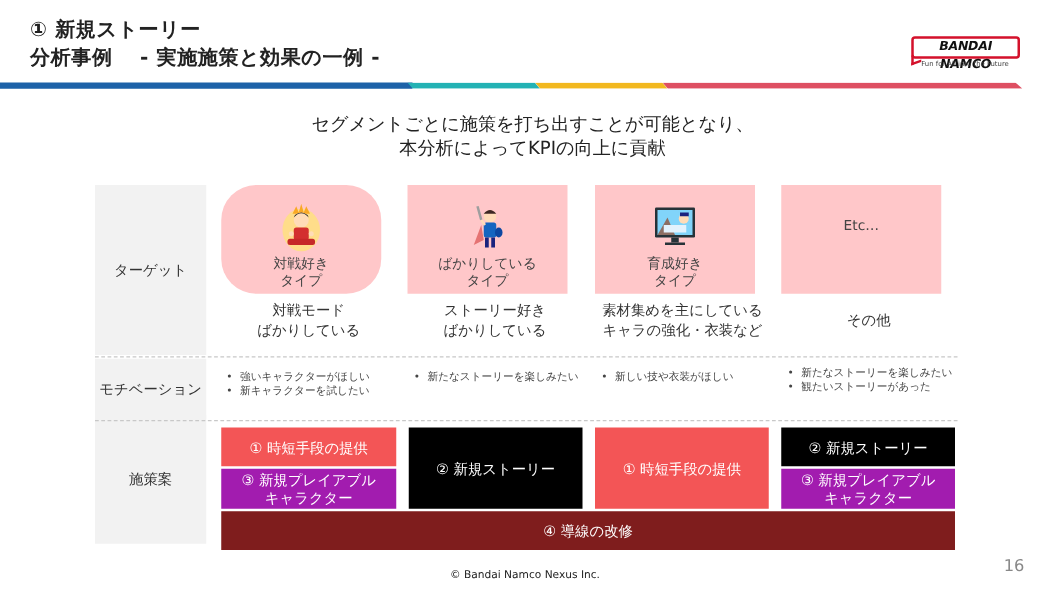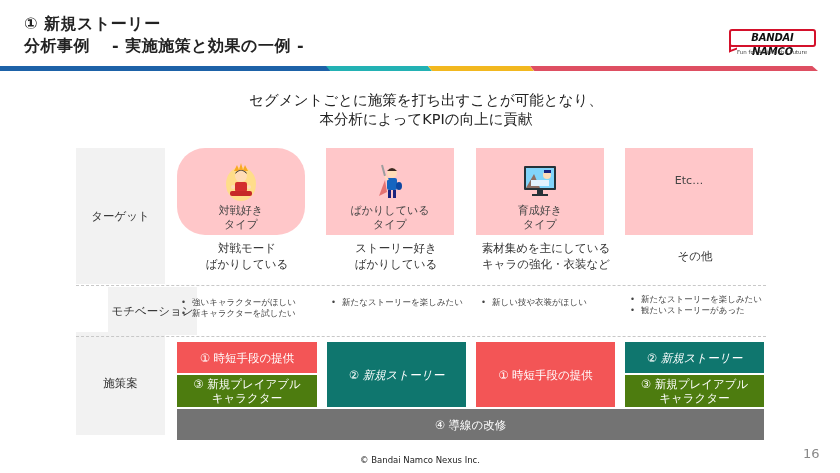--- a/index.html
+++ b/index.html
@@ -15,42 +15,42 @@
   .logo::after { content: ""; position: absolute; left: -2px; bottom: -6px; width: 6px; height: 6px; border-left: 2px solid #d4112b; border-bottom: 2px solid #d4112b; transform: skewY(-20deg); }
   .tagline { position: absolute; left: 737px; top: 49px; font-size: 5.5px; color: #444; }
 
   .bar { position: absolute; top: 66px; height: 5px; }
 
   .headline { position: absolute; left: 0; width: 840px; top: 91px; text-align: center; font-size: 14.5px; line-height: 19px; color: #222; padding-left: 12px; }
 
   .rowlabel { position: absolute; left: 76px; width: 89px; background: #f2f2f2; display: flex; align-items: center; justify-content: center;
               font-size: 11.5px; color: #333; }
   .rl-target { top: 148px; height: 136px; }
-  .rl-motive { top: 287px; height: 48px; margin-left: 32px; }
+  .rl-motive { top: 287px; height: 48px; }
   .rl-plan { top: 332px; height: 103px; }
 
   .divider { position: absolute; left: 76px; width: 690px; border-top: 1px dashed #c8c8c8; }
 
   .tcard { position: absolute; top: 148px; height: 87px; width: 128px; background: #ffc7c9; display: flex; flex-direction: column; align-items: center; justify-content: flex-end;
            padding-bottom: 3px; font-size: 11px; color: #444; text-align: center; line-height: 14px; }
   .tcard .icon { width: 34px; height: 40px; margin-bottom: 2px; }
   .tcard.etc { justify-content: flex-start; padding-top: 26px; }
 
   .tdesc { position: absolute; top: 240px; width: 140px; text-align: center; font-size: 11.5px; line-height: 16px; color: #333; }
 
   .motive { position: absolute; top: 292px; width: 150px; font-size: 8.5px; line-height: 11px; color: #444; }
   .motive ul { list-style: none; }
   .motive li { position: relative; padding-left: 14px; }
   .motive li::before { content: "•"; position: absolute; left: 3px; top: 0; }
 
   .plan { position: absolute; color: #fff; font-size: 11.5px; display: flex; align-items: center; justify-content: center; text-align: center; line-height: 14px; }
   .red { background: #f35556; }
-  .green { background: #0f766e; font-style: italic; }
-  .blue { background: #4d7c0f; }
-  .purple { background: #737373; }
+  .green { background: #000000; }
+  .blue { background: #a21caf; }
+  .purple { background: #7f1d1d; }
 
   .footer { position: absolute; left: 0; width: 840px; top: 455px; text-align: center; font-size: 8.5px; color: #222; }
   .pageno { position: absolute; left: 803px; top: 446px; font-size: 13px; color: #888; }
 </style>
 </head>
 <body>
 
 <div class="title1">① 新規ストーリー</div>
 <div class="title2">
   <span>分析事例</span><span class="sub">- 実施施策と効果の一例 -</span>

